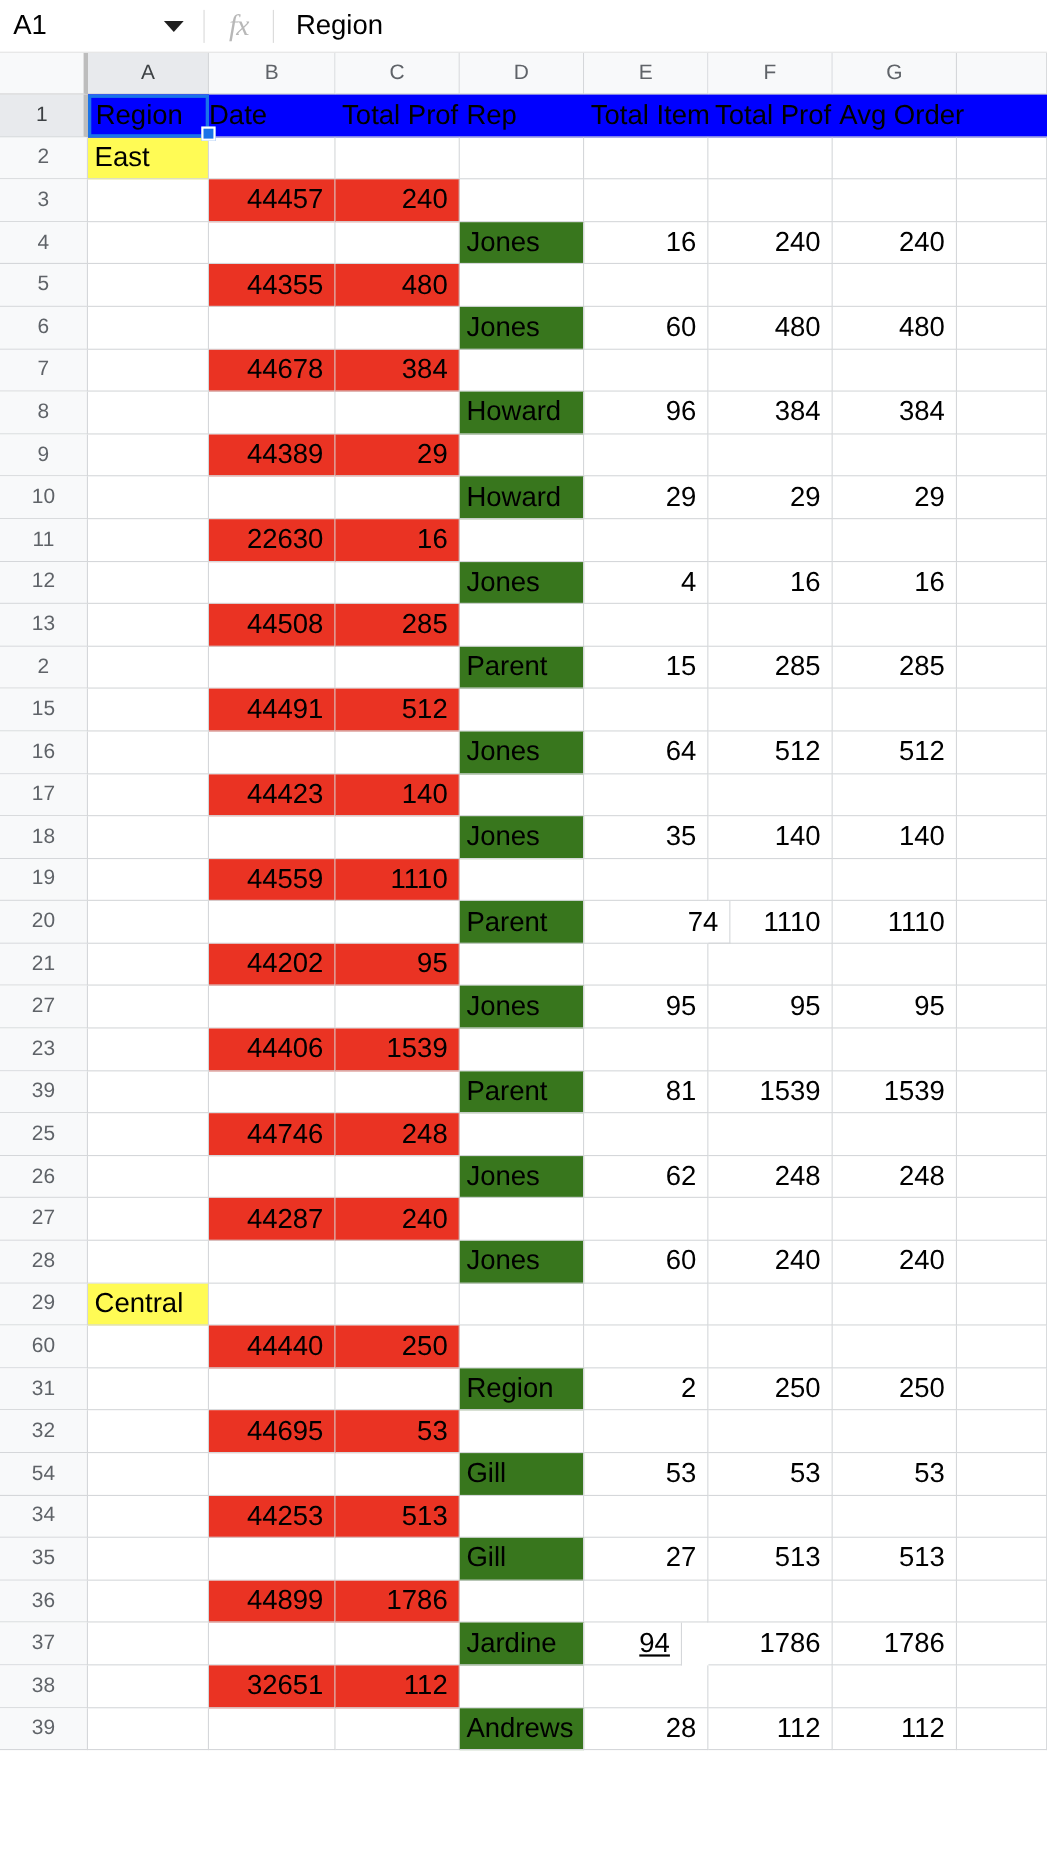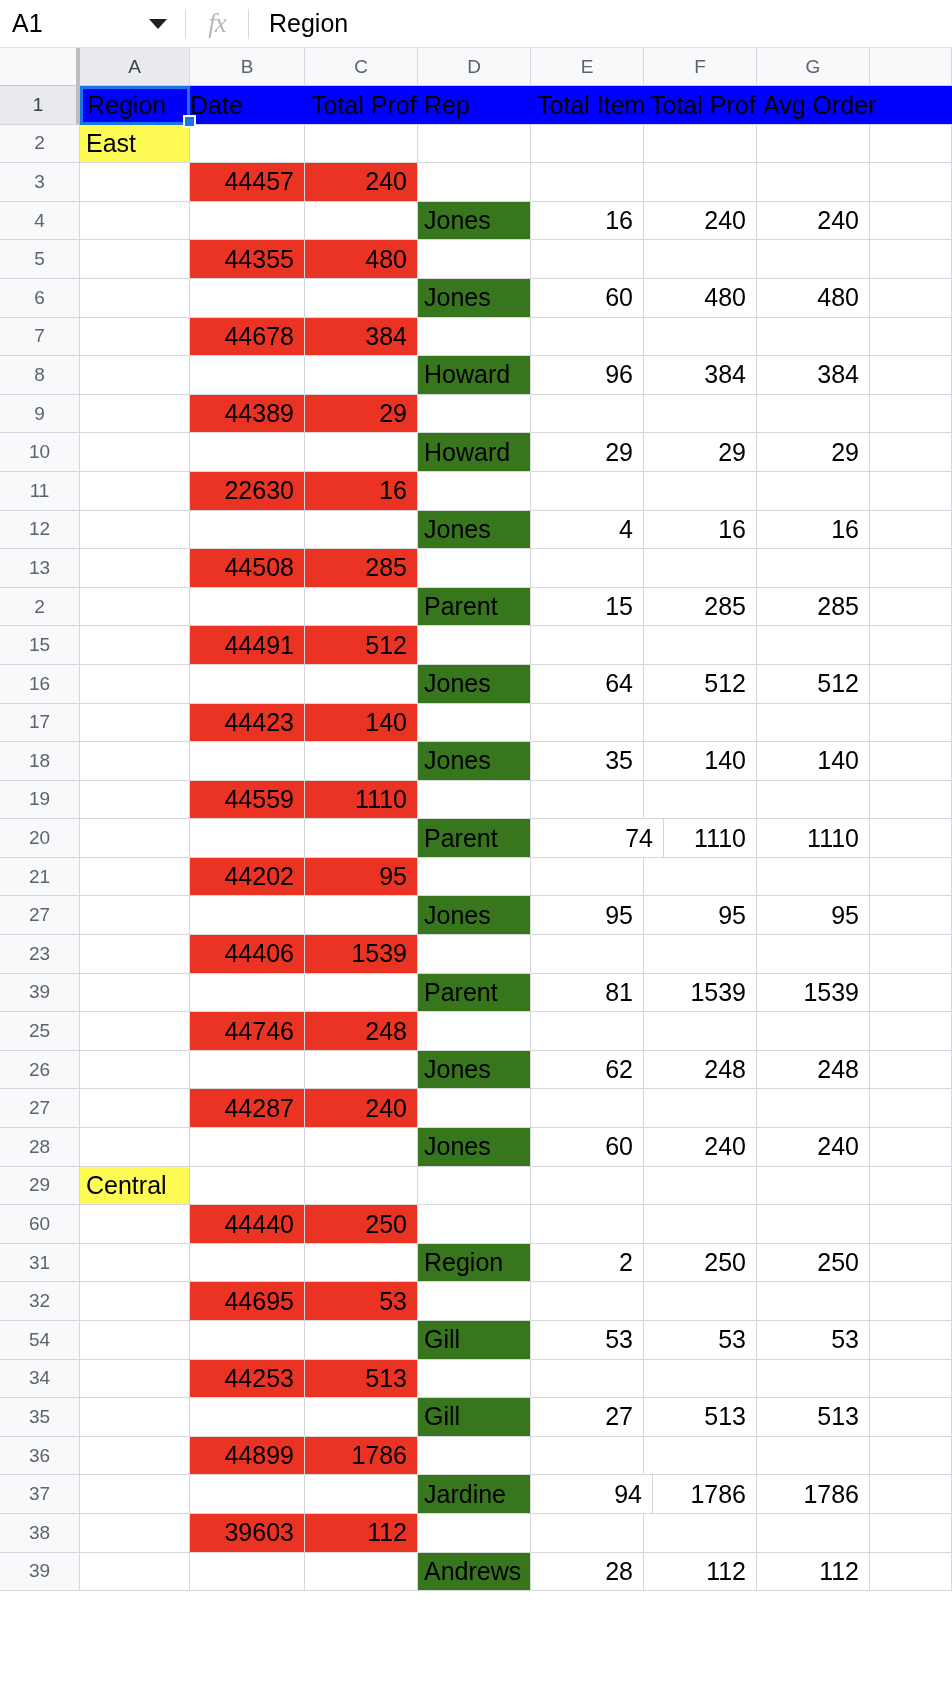--- a/index.html
+++ b/index.html
@@ -524,29 +524,29 @@
         <div class="cell right" style="left: 644px; width: 113px;"></div>
         <div class="cell right" style="left: 757px; width: 113px;"></div>
         <div class="cell right" style="left: 870px; width: 82px;"></div>
       </div>
       <div class="row" style="height: 38.6px;">
         <div class="rowh">37</div>
         <div class="cell right" style="left: 80px; width: 110px;"></div>
         <div class="cell right" style="left: 190px; width: 115px;"></div>
         <div class="cell right" style="left: 305px; width: 113px;"></div>
         <div class="cell left fill-green" style="left: 418px; width: 113px;">Jardine</div>
-        <div class="cell right" style="left: 531px; width: 122px;">94</div>
+        <div class="cell right" style="left: 531px; width: 89px; text-decoration: underline;">94</div>
         <div class="cell right" style="left: 644px; width: 113px;">1786</div>
         <div class="cell right" style="left: 757px; width: 113px;">1786</div>
         <div class="cell right" style="left: 870px; width: 82px;"></div>
       </div>
       <div class="row" style="height: 38.6px;">
         <div class="rowh">38</div>
         <div class="cell right" style="left: 80px; width: 110px;"></div>
-        <div class="cell right fill-red" style="left: 190px; width: 115px;">39603</div>
+        <div class="cell right fill-red" style="left: 190px; width: 115px;">32651</div>
         <div class="cell right fill-red" style="left: 305px; width: 113px;">112</div>
         <div class="cell right" style="left: 418px; width: 113px;"></div>
         <div class="cell right" style="left: 531px; width: 113px;"></div>
         <div class="cell right" style="left: 644px; width: 113px;"></div>
         <div class="cell right" style="left: 757px; width: 113px;"></div>
         <div class="cell right" style="left: 870px; width: 82px;"></div>
       </div>
       <div class="row" style="height: 38.6px;">
         <div class="rowh">39</div>
         <div class="cell right" style="left: 80px; width: 110px;"></div>

